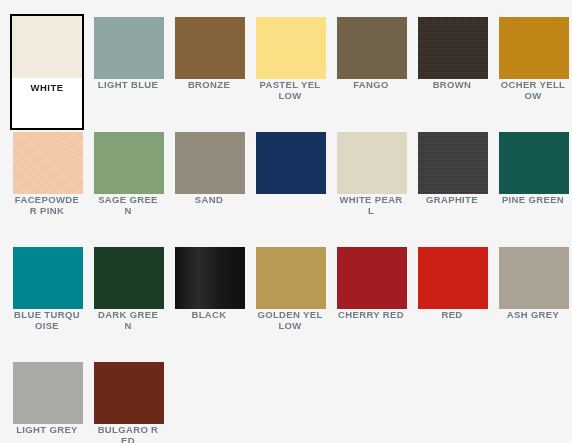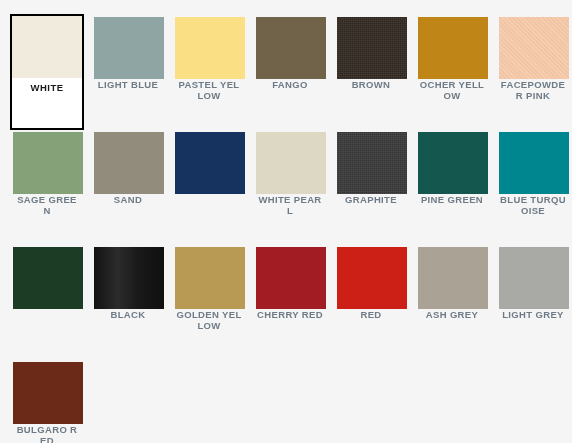--- a/index.html
+++ b/index.html
@@ -123,20 +123,24 @@
   <div class="swatch-grid">
       <div class="swatch-card selected">
         <span class="swatch-chip" style="background-color: rgb(240, 235, 221);"></span>
         <span class="swatch-label">WHITE</span>
       </div>
       <div class="swatch-card">
         <span class="swatch-chip" style="background-color: rgb(143, 165, 163);"></span>
         <span class="swatch-label">LIGHT BLUE</span>
       </div>
       <div class="swatch-card">
+        <span class="swatch-chip" style="background-color: rgb(132, 99, 58);"></span>
+        <span class="swatch-label">BRONZE</span>
+      </div>
+      <div class="swatch-card">
         <span class="swatch-chip" style="background-color: rgb(251, 223, 132);"></span>
         <span class="swatch-label">PASTEL YELLOW</span>
       </div>
       <div class="swatch-card">
         <span class="swatch-chip" style="background-color: rgb(112, 99, 74);"></span>
         <span class="swatch-label">FANGO</span>
       </div>
       <div class="swatch-card">
         <span class="swatch-chip tex-noise" style="background-color: rgb(51, 42, 34);"></span>
         <span class="swatch-label">BROWN</span>
@@ -171,20 +175,21 @@
       <div class="swatch-card">
         <span class="swatch-chip" style="background-color: rgb(20, 87, 79);"></span>
         <span class="swatch-label">PINE GREEN</span>
       </div>
       <div class="swatch-card">
         <span class="swatch-chip" style="background-color: rgb(0, 134, 143);"></span>
         <span class="swatch-label">BLUE TURQUOISE</span>
       </div>
       <div class="swatch-card">
         <span class="swatch-chip" style="background-color: rgb(29, 60, 37);"></span>
+        <span class="swatch-label">DARK GREEN</span>
       </div>
       <div class="swatch-card">
         <span class="swatch-chip tex-sheen" style="background-color: rgb(18, 18, 18);"></span>
         <span class="swatch-label">BLACK</span>
       </div>
       <div class="swatch-card">
         <span class="swatch-chip" style="background-color: rgb(184, 154, 85);"></span>
         <span class="swatch-label">GOLDEN YELLOW</span>
       </div>
       <div class="swatch-card">

